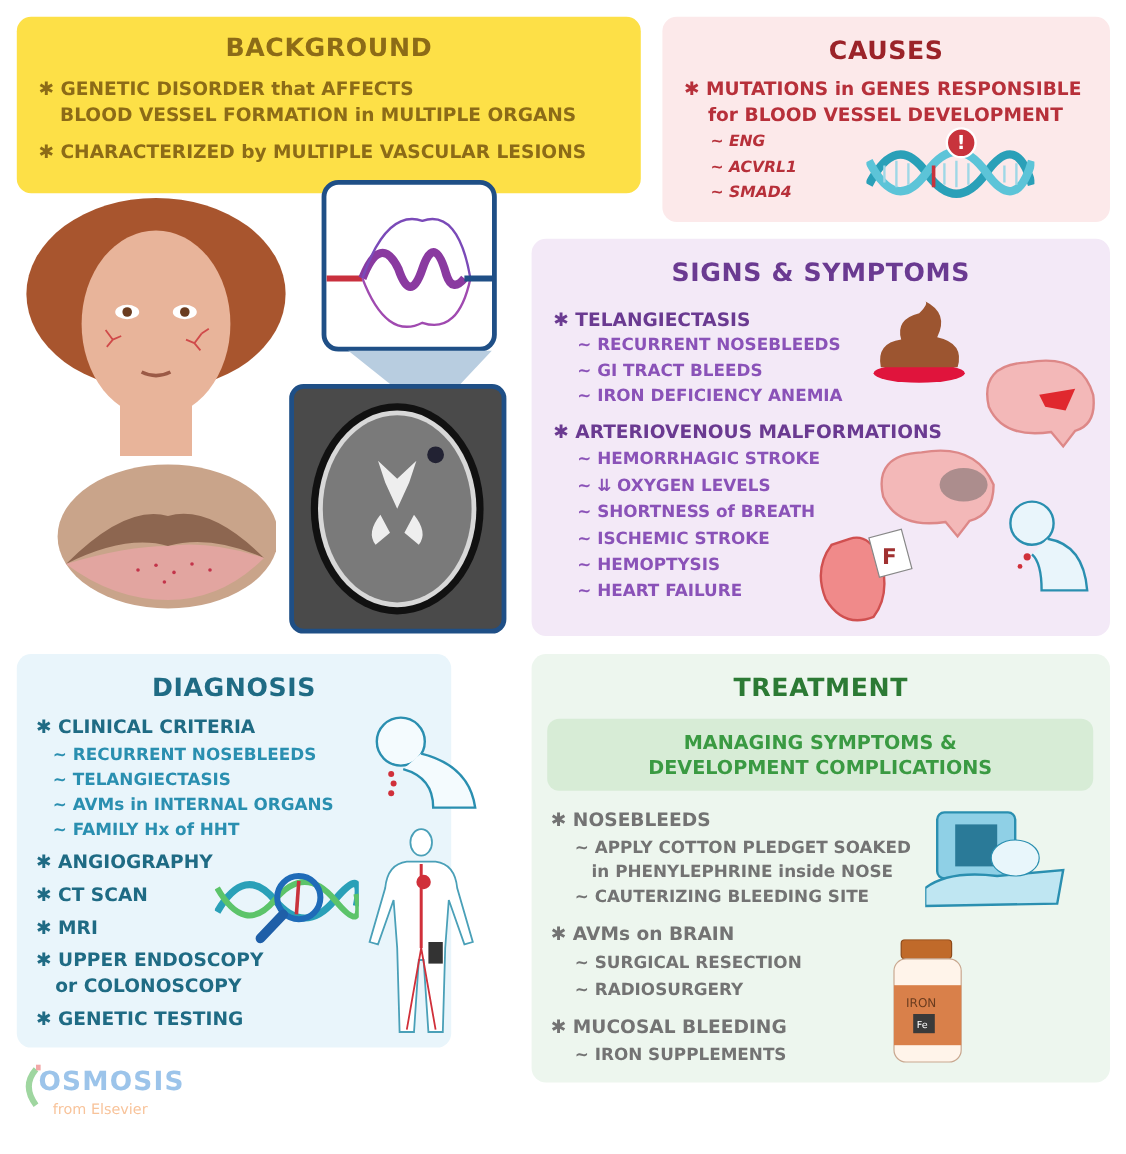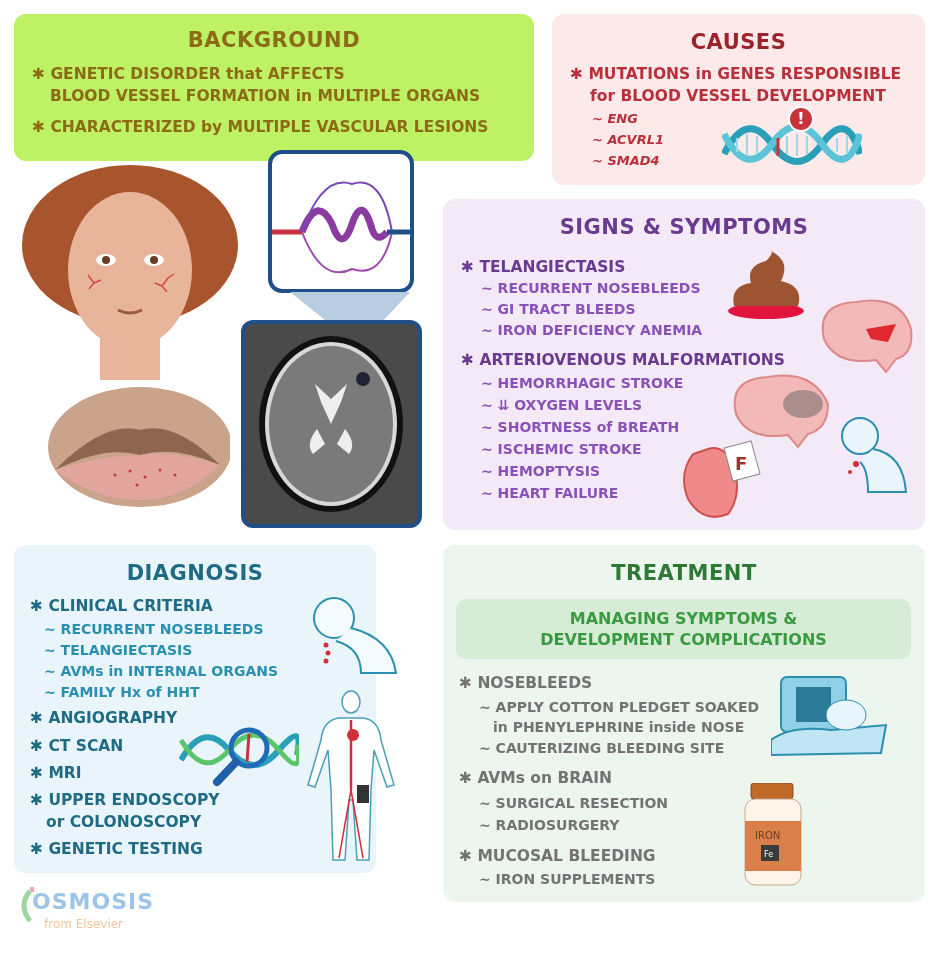--- a/index.html
+++ b/index.html
@@ -5,21 +5,21 @@
   * { box-sizing: border-box; margin: 0; padding: 0; }
   html, body { width: 938px; height: 962px; background: #ffffff; overflow: hidden; }
   body { position: relative; font-family: "DejaVu Sans", sans-serif; }
 
   .panel { position: absolute; border-radius: 12px; }
   .title { position: absolute; left: 0; right: 0; text-align: center; font-weight: bold; font-size: 21px; letter-spacing: 0.5px; }
   .txt { position: absolute; font-weight: bold; white-space: nowrap; }
   .b { font-size: 15.5px; }
   .s { font-size: 14px; }
 
-  #bg { left: 14px; top: 14px; width: 520px; height: 147px; background: #bef264; }
+  #bg { left: 14px; top: 14px; width: 520px; height: 147px; background: #fde047; }
   #bg .c { color: #8c6b17; }
   #causes { left: 552px; top: 14px; width: 373px; height: 171px; background: #fce9ea; padding-left: 44px; }
   #causes .c { color: #b7303a; }
   #signs { left: 443px; top: 199px; width: 482px; height: 331px; background: #f3e9f7; }
   #signs .c { color: #6a3a91; }
   #signs .c2 { color: #8a52b8; }
   #diag { left: 14px; top: 545px; width: 362px; height: 328px; background: #e9f5fb; }
   #diag .c { color: #1f6b84; }
   #diag .c2 { color: #2a8fb0; }
   #treat { left: 443px; top: 545px; width: 482px; height: 357px; background: #edf6ee; }

